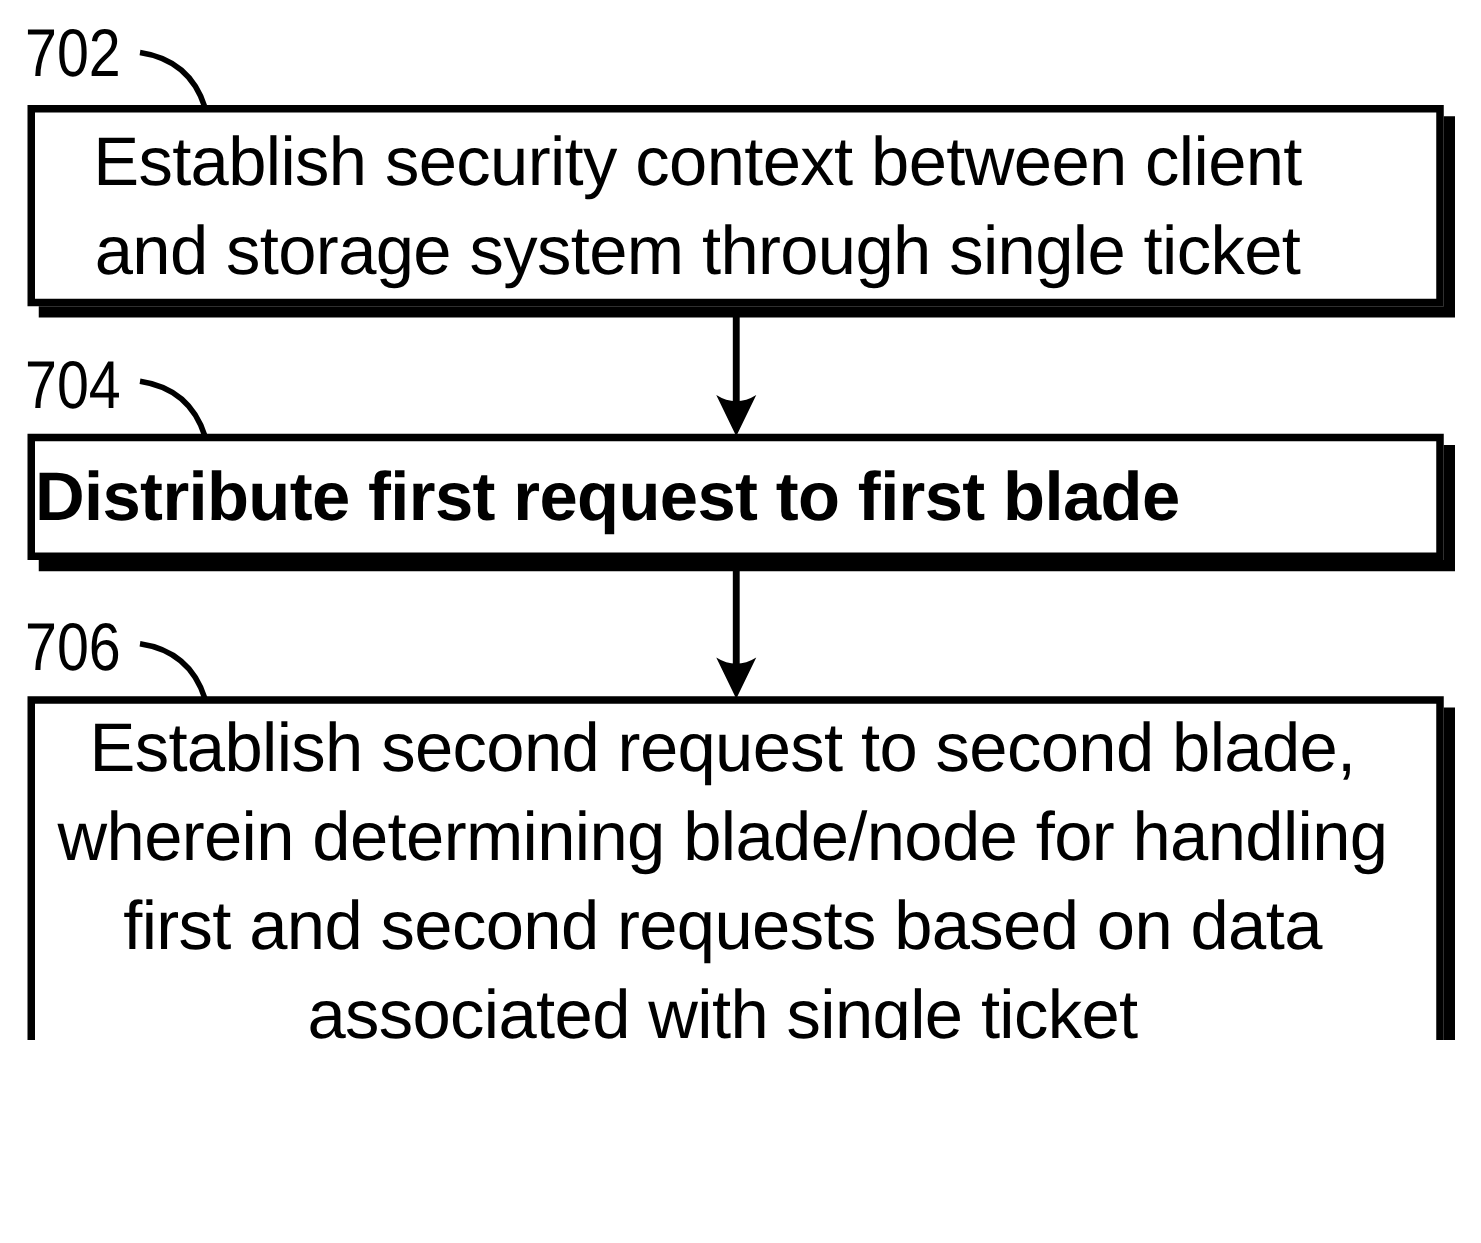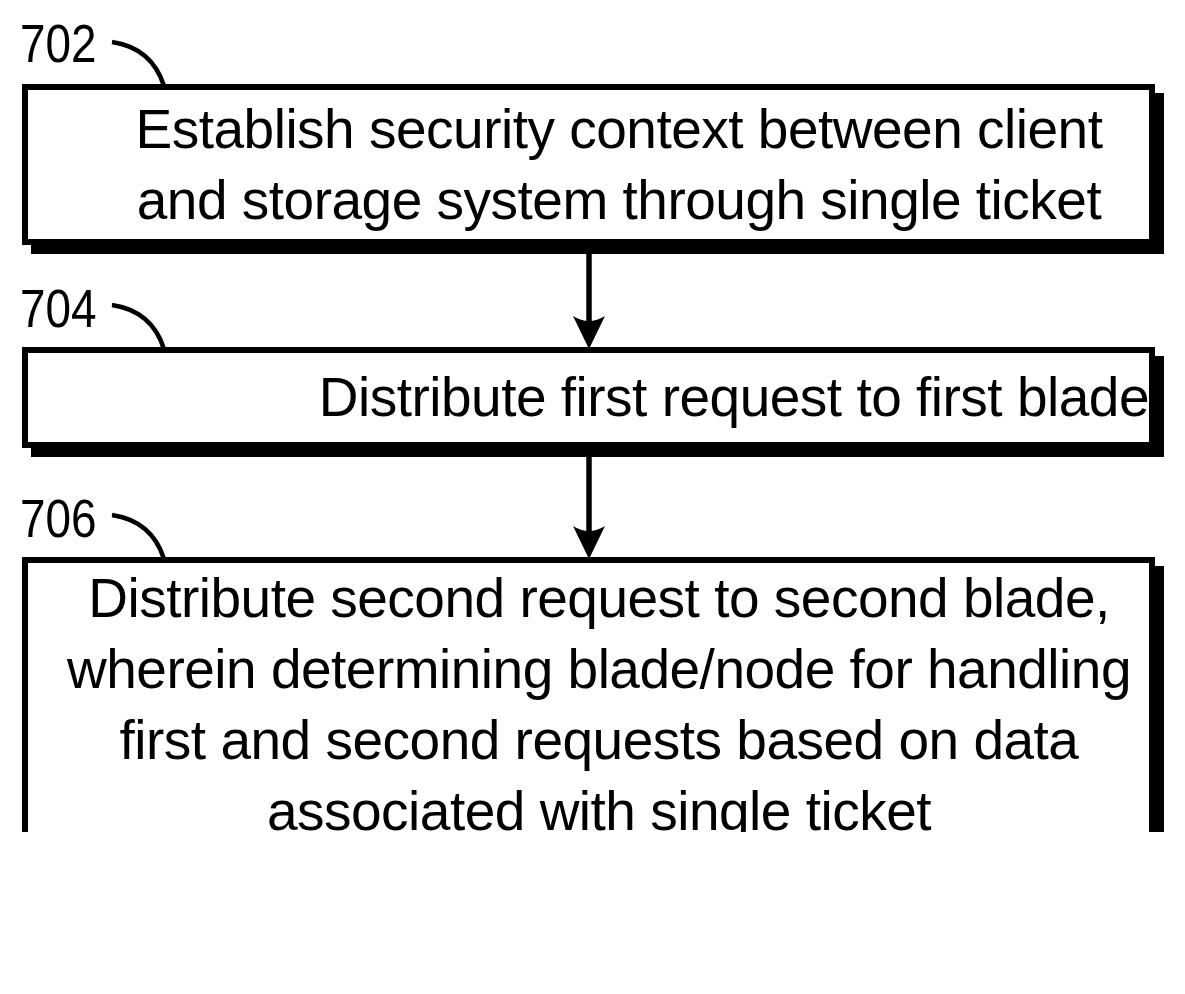--- a/index.html
+++ b/index.html
@@ -24,34 +24,34 @@
   }
   .step-box {
     position: absolute;
     left: 22px;
     width: 1121px;              
     border: 6px solid #000;
     background: #ffffff;
     box-shadow: 9px 9px 0 0 #000;
     display: flex;
     align-items: center;
-    justify-content: flex-end;
+    justify-content: flex-start;
     text-align: center;
   }
   .step-text {
     font-size: 55px;
     line-height: 71px;
     letter-spacing: -0.5px;
     color: #000;
   }
   #box-702 { top: 84px;  height: 149px; }
   #box-704 { top: 347px; height: 89px;  }
   #box-706 { top: 557px; height: 284px; }
   #box-702 .step-text { max-width: 1060px; }
-  #box-704 .step-text { max-width: 1100px; }
+  #box-704 .step-text { max-width: 1100px; font-weight: bold; }
   #box-706 .step-text { max-width: 1100px; }
 
   .ref-label {
     position: absolute;
     left: 20px;
     font-size: 54px;
     line-height: 54px;
     transform: scaleX(0.85);
     transform-origin: left top;
     color: #000;
@@ -87,21 +87,21 @@
 
   <div class="step-box" id="box-702">
     <div class="step-text">Establish security context between client and storage system through single ticket</div>
   </div>
 
   <div class="step-box" id="box-704">
     <div class="step-text">Distribute first request to first blade</div>
   </div>
 
   <div class="step-box" id="box-706">
-    <div class="step-text">Distribute second request to second blade, wherein determining blade/node for handling first and second requests based on data associated with single ticket</div>
+    <div class="step-text">Establish second request to second blade, wherein determining blade/node for handling first and second requests based on data associated with single ticket</div>
   </div>
 
   <svg class="connector-layer" viewBox="0 0 1185 994">
 
     <path d="M 112 42 Q 152 48 164 86" fill="none" stroke="#000" stroke-width="4.5"></path>
     <path d="M 112 305 Q 152 311 164 349" fill="none" stroke="#000" stroke-width="4.5"></path>
     <path d="M 112 515 Q 152 521 164 559" fill="none" stroke="#000" stroke-width="4.5"></path>
 
     <g>
       <line x1="589" y1="246" x2="589" y2="324" stroke="#000" stroke-width="5.5"></line>

